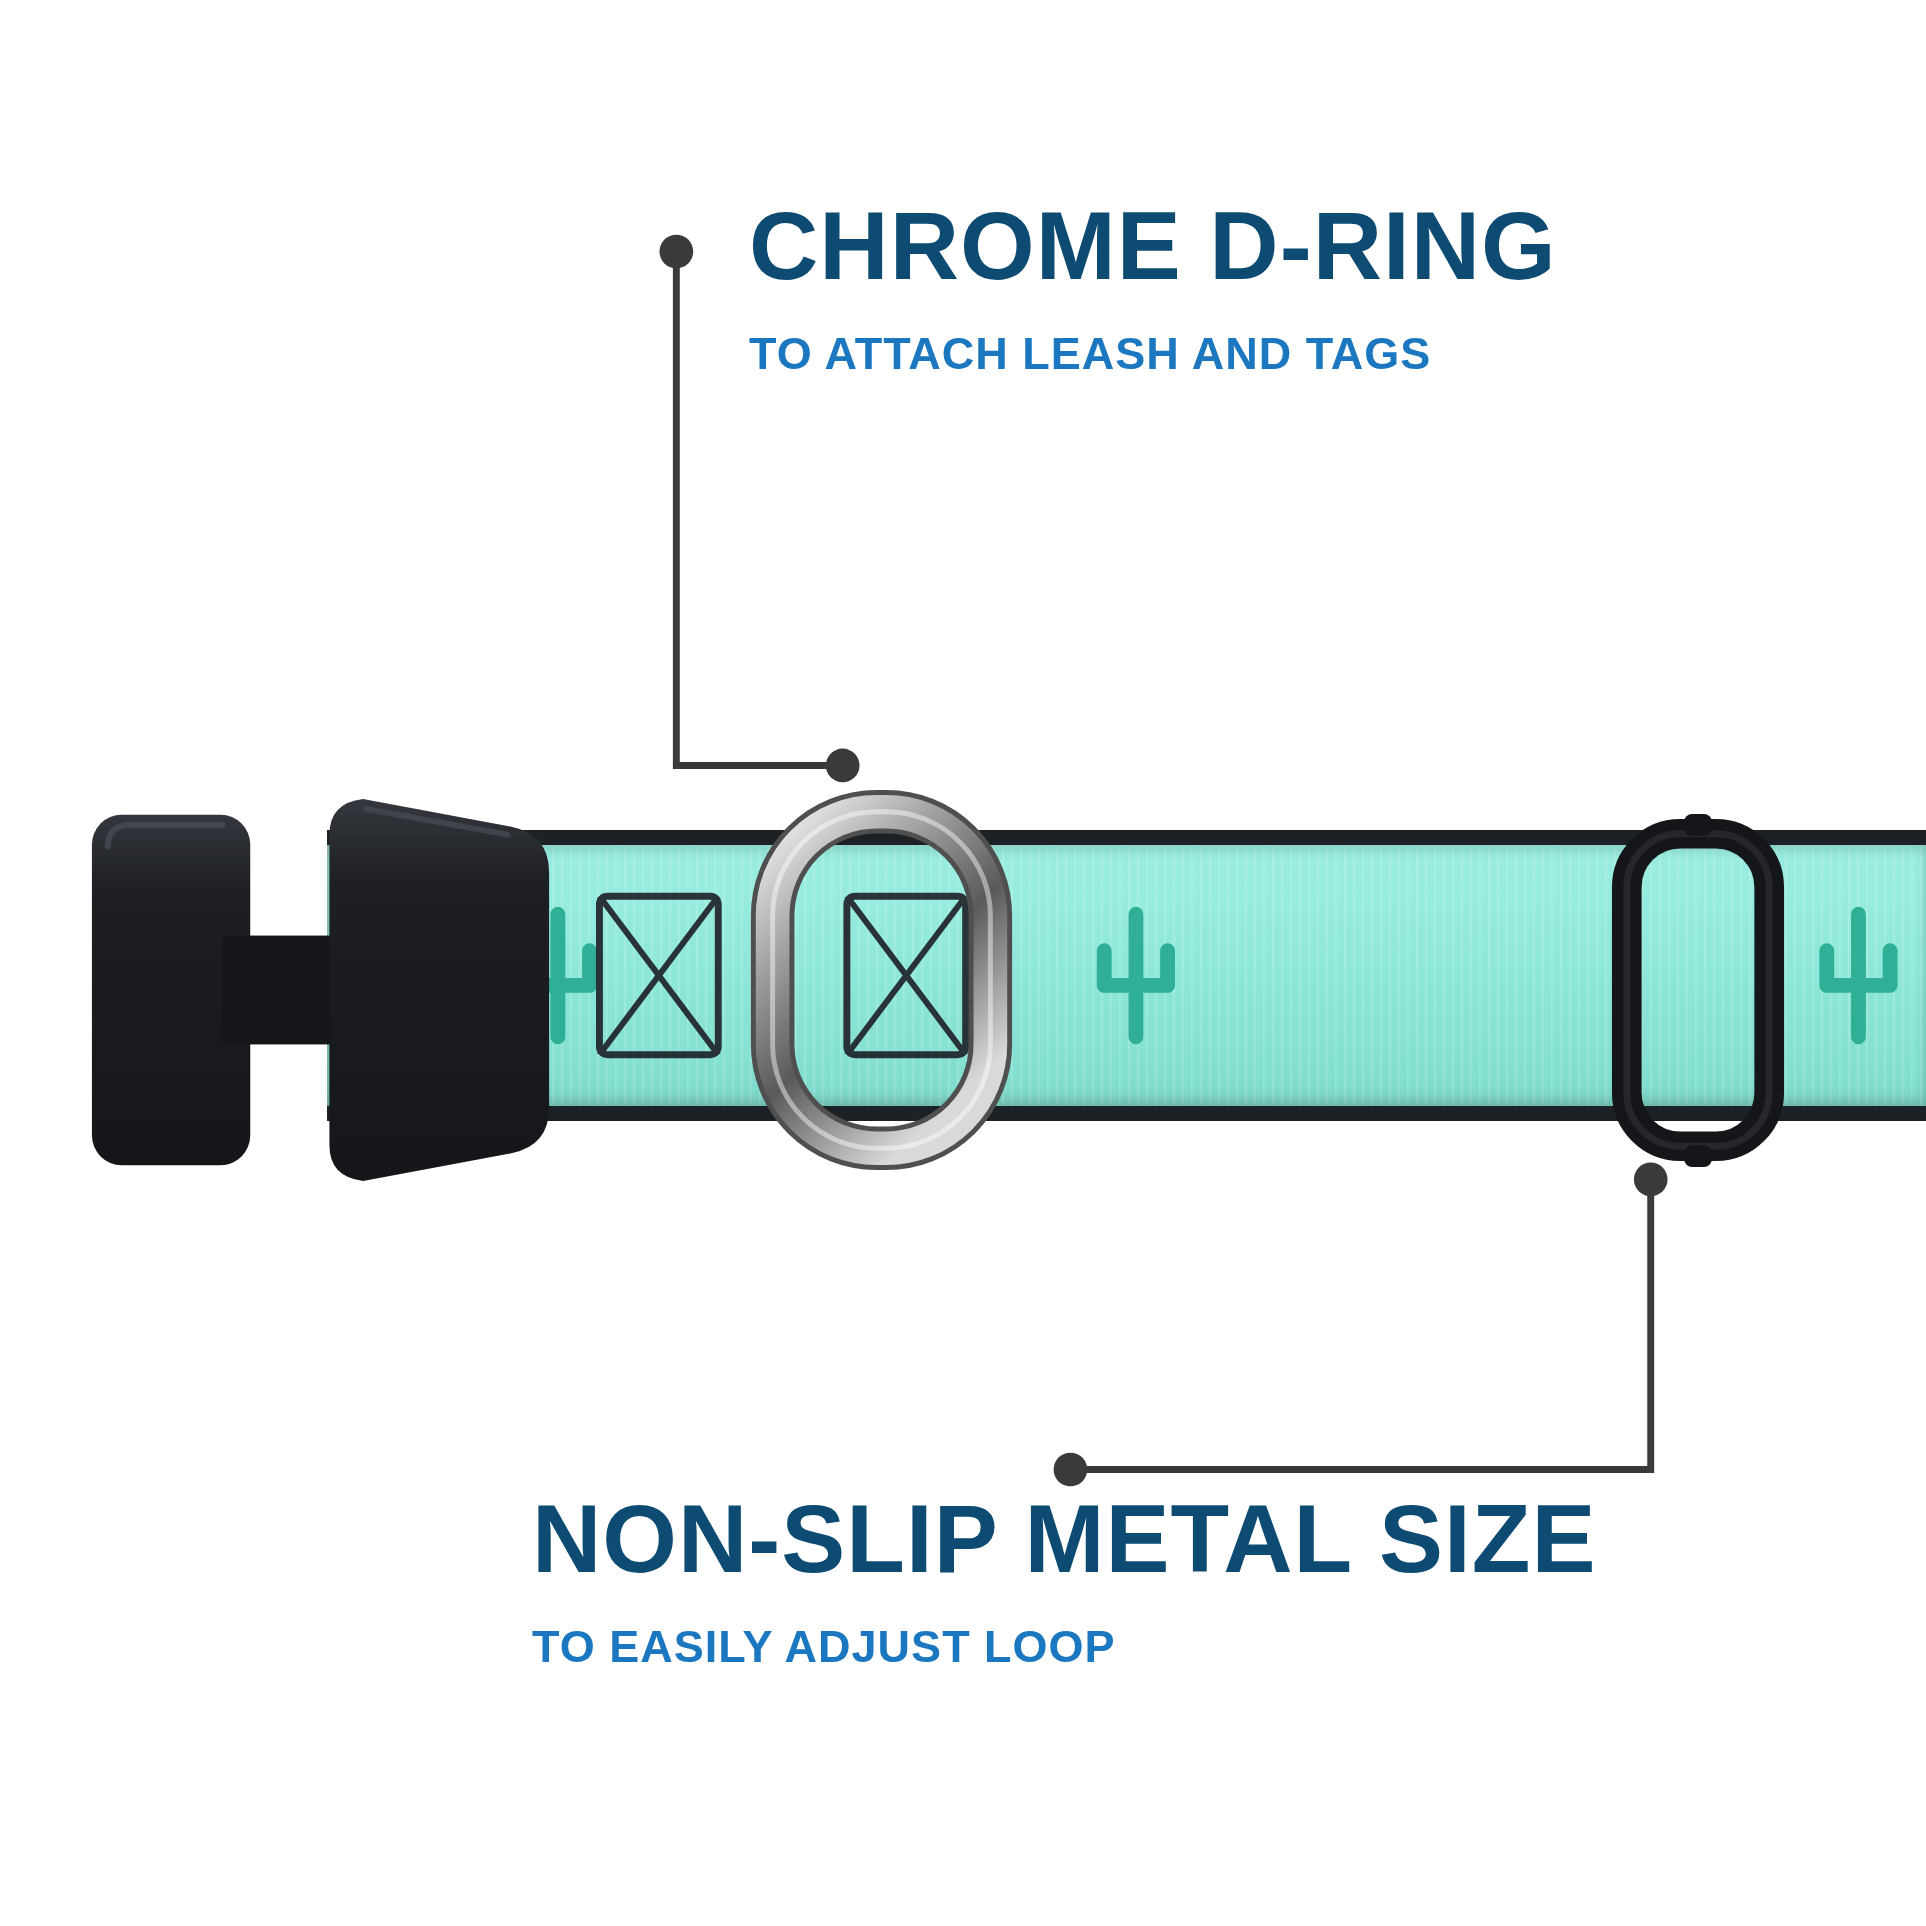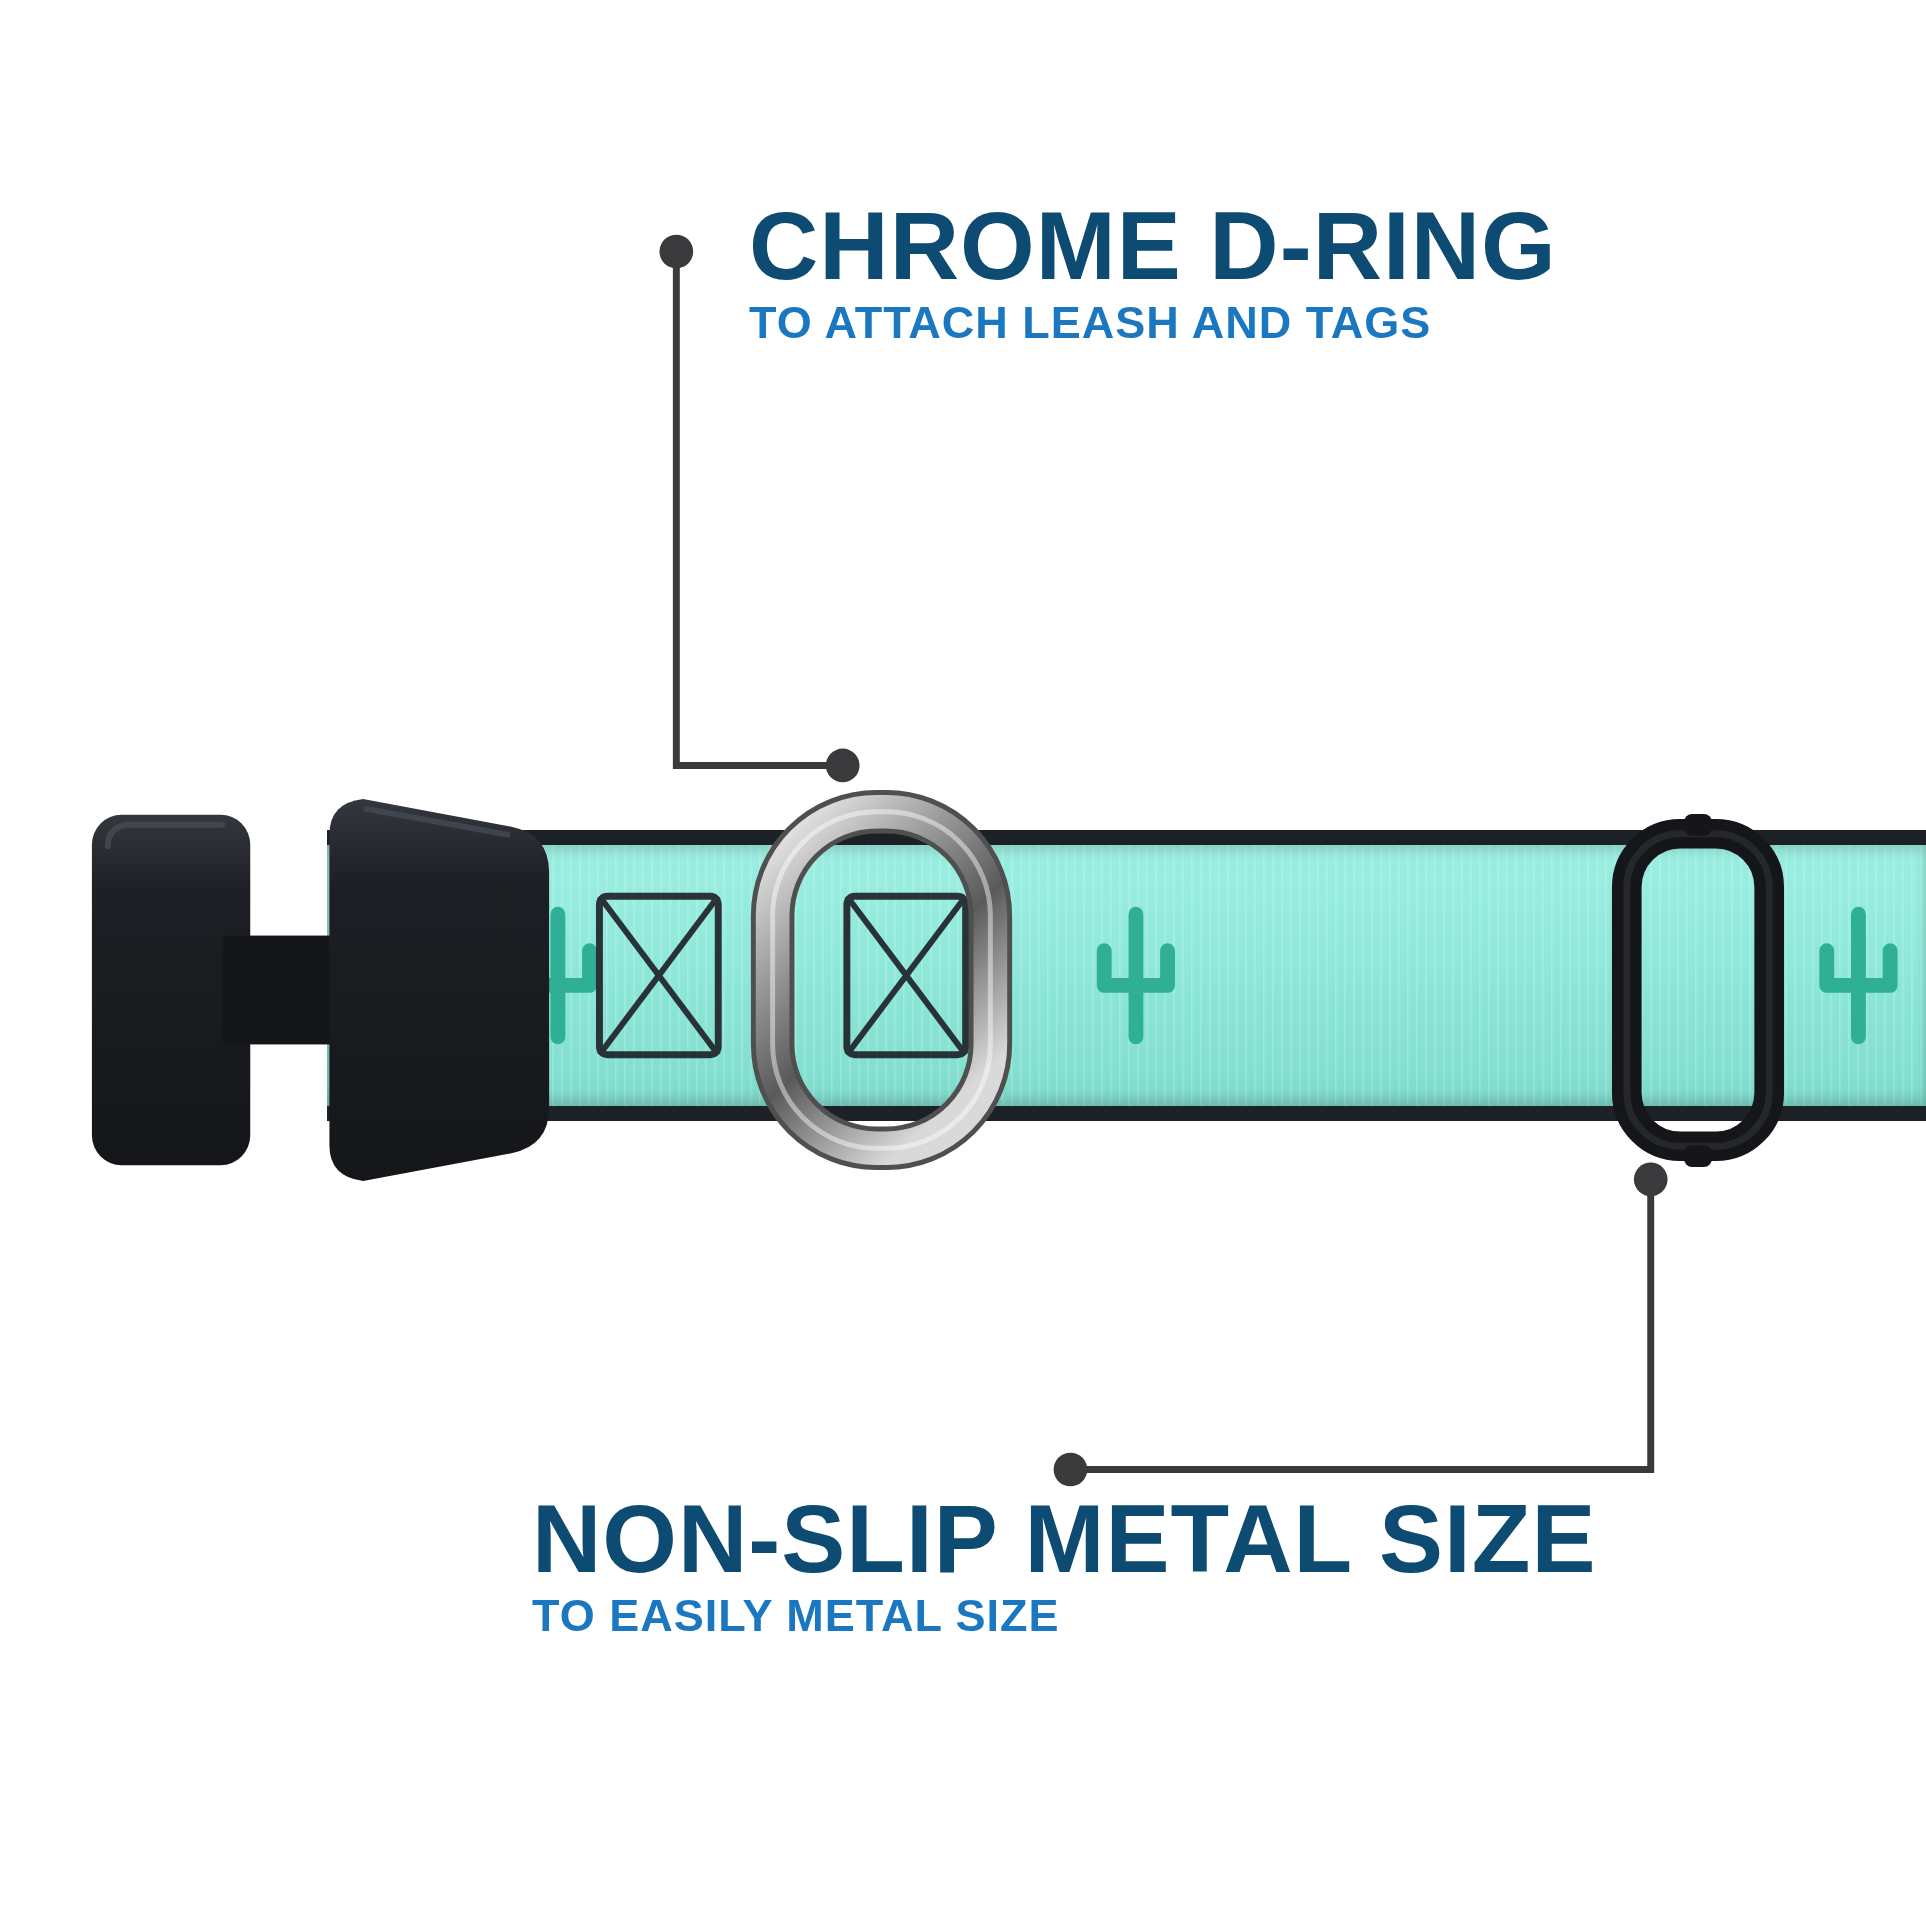--- a/index.html
+++ b/index.html
@@ -22,21 +22,21 @@
     line-height: 1;
     letter-spacing: 1px;
     color: var(--title, #0d4b73);
     white-space: nowrap;
   }
   .annotation-sub {
     font-weight: 700;
     font-size: 45px;
     line-height: 1;
     letter-spacing: 1px;
-    margin-top: 6px;
+    margin-top: 37px;
     color: var(--subtitle, #1b77c0);
     white-space: nowrap;
   }
   #ann-dring   { left: 749px; top: 198px; }
   #ann-loop    { left: 532px; top: 1491px; }
 
   
   .leader-svg { position: absolute; left: 0; top: 0; width: 1927px; height: 1927px; pointer-events: none; }
   .leader-line { stroke: var(--leader, #3a3a3c); stroke-width: 7; fill: none; }
   .leader-dot  { fill: var(--leader, #3a3a3c); }
@@ -138,17 +138,17 @@
 
   <svg class="hw" id="slider-svg" viewBox="0 0 200 365">
     <rect x="28" y="24" width="144" height="316" rx="54" fill="none" stroke="var(--hardware-black, #15161a)" stroke-width="30"></rect>
     <rect x="28" y="24" width="144" height="316" rx="54" fill="none" stroke="#34373d" stroke-width="7" opacity="0.55"></rect>
     <rect x="86" y="4" width="28" height="22" rx="8" fill="var(--hardware-black, #15161a)"></rect>
     <rect x="86" y="339" width="28" height="22" rx="8" fill="var(--hardware-black, #15161a)"></rect>
   </svg>
 
   <div class="annotation" id="ann-loop">
     <div class="annotation-title">NON-SLIP METAL SIZE</div>
-    <div class="annotation-sub">TO EASILY METAL SIZE</div>
+    <div class="annotation-sub">TO EASILY ADJUST LOOP</div>
   </div>
 
 </div>
 
 
 </body></html>

